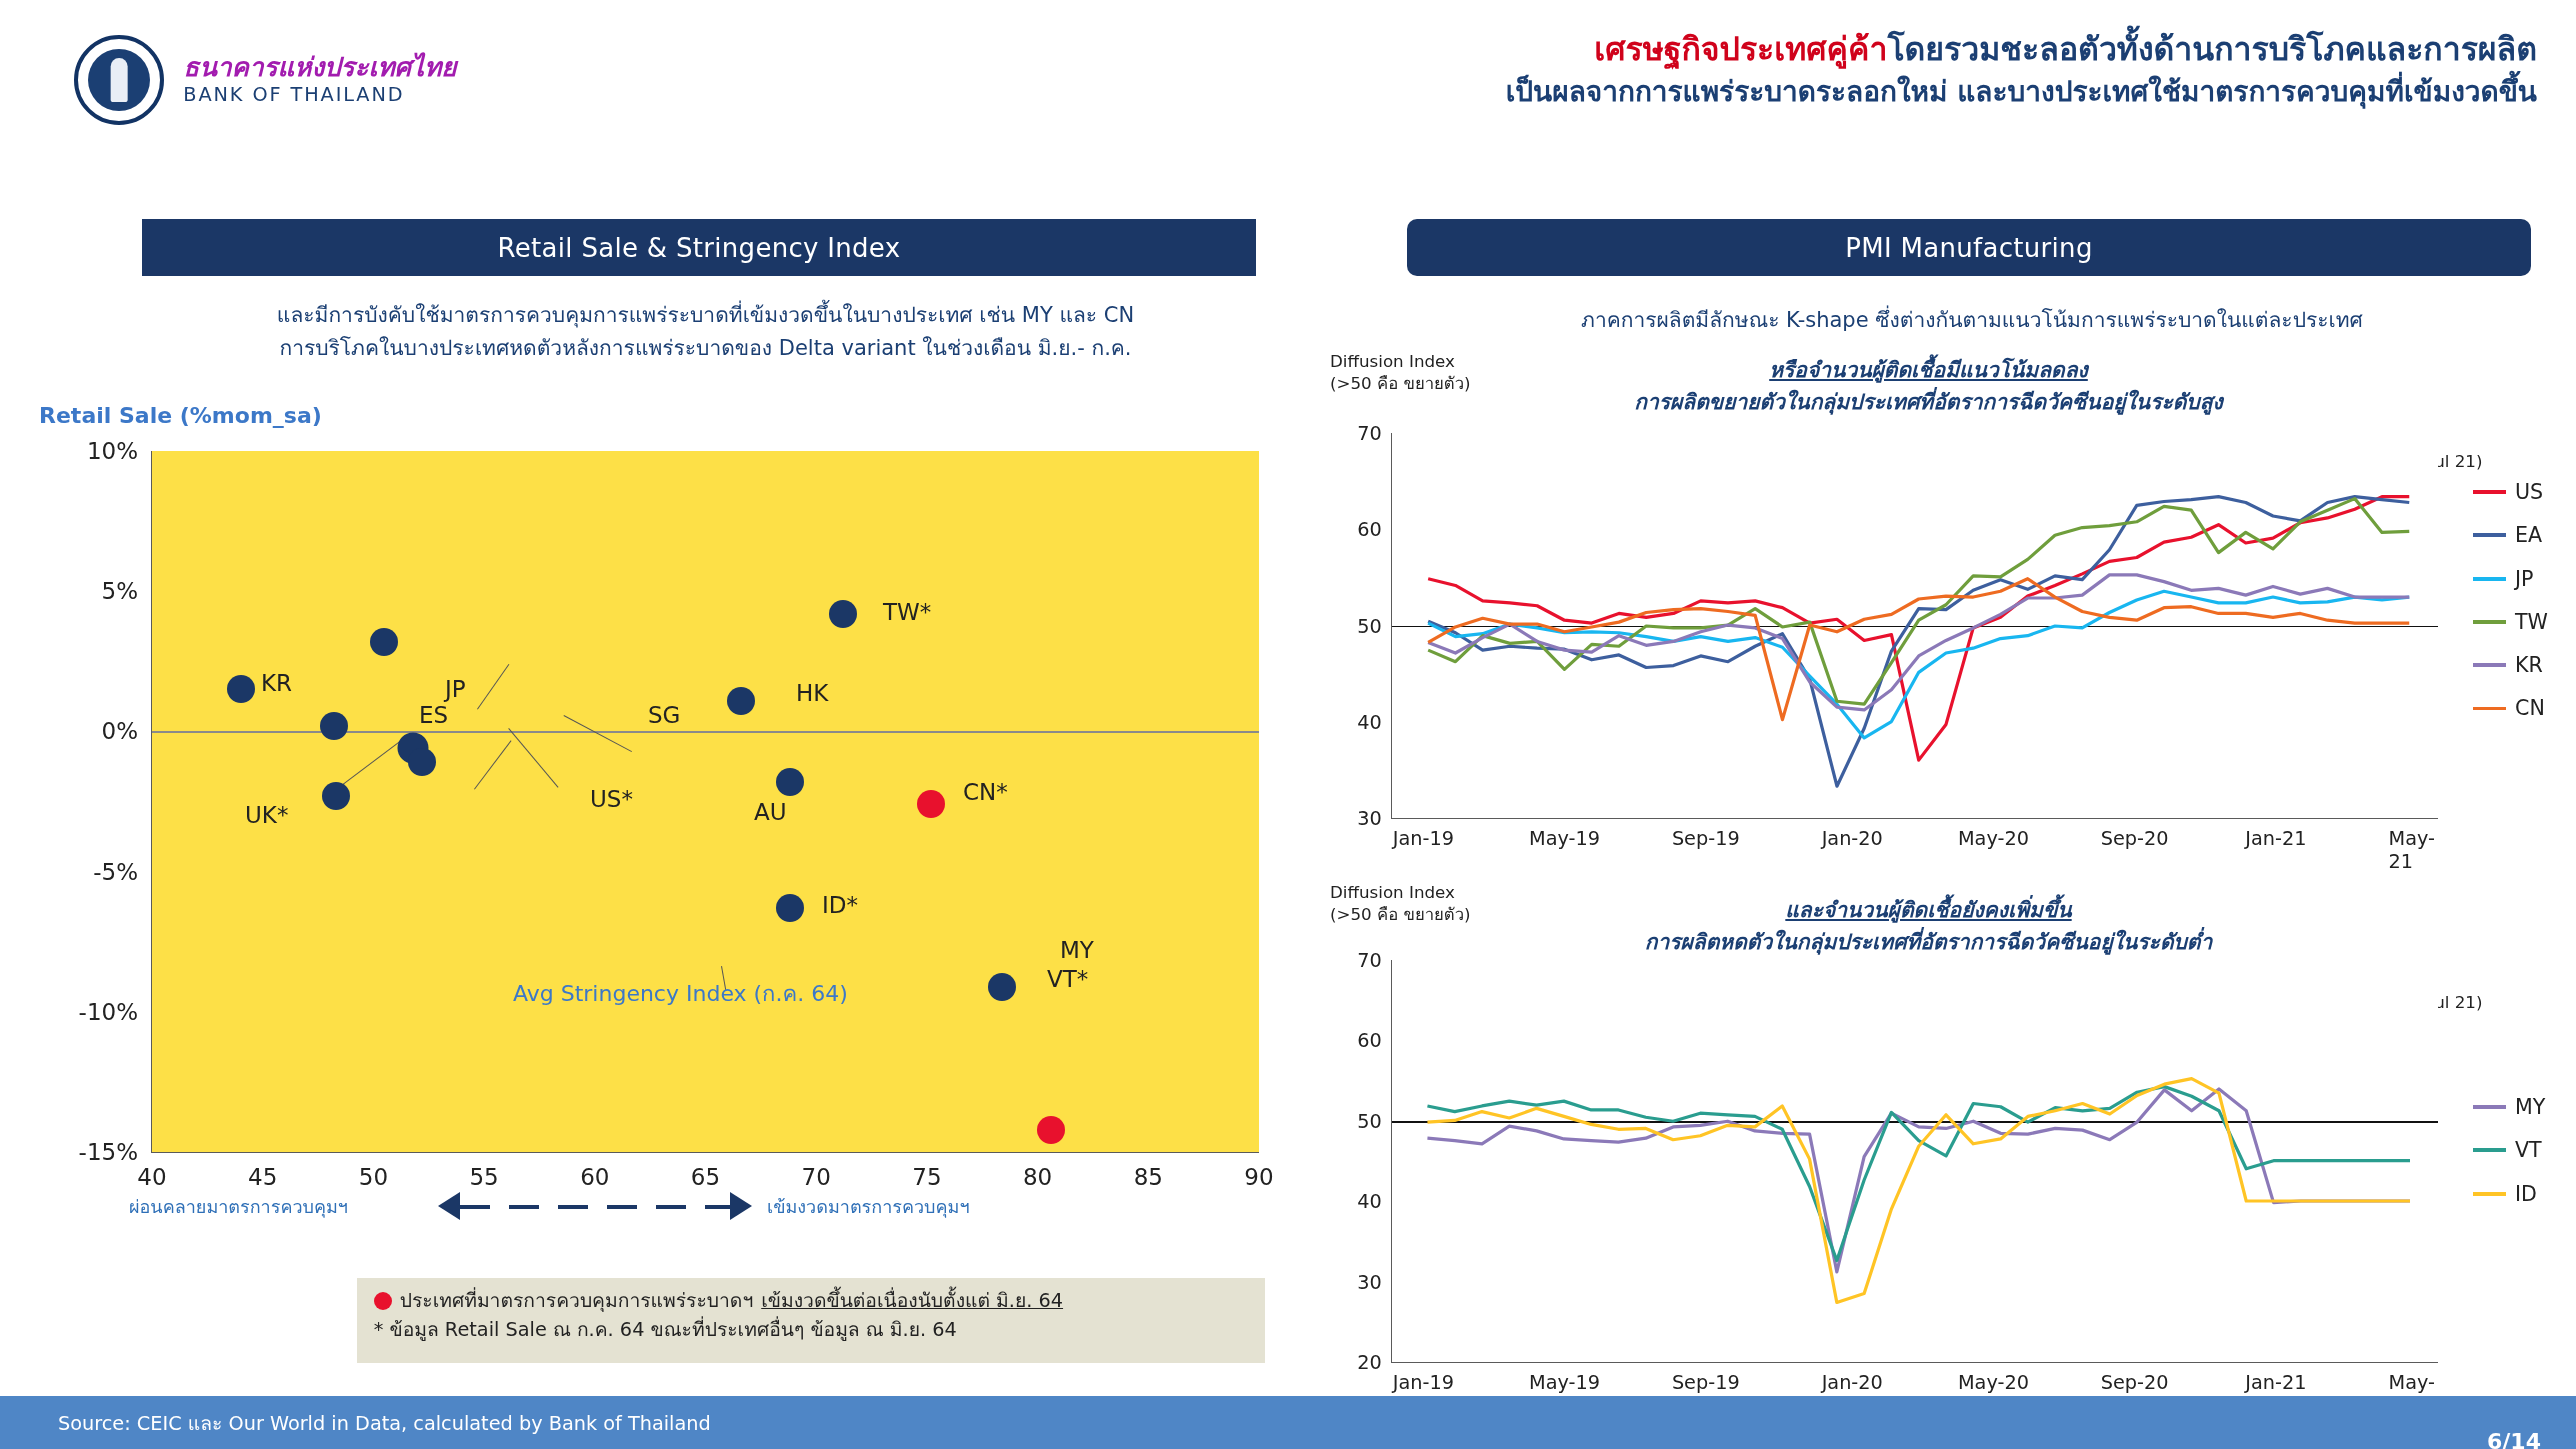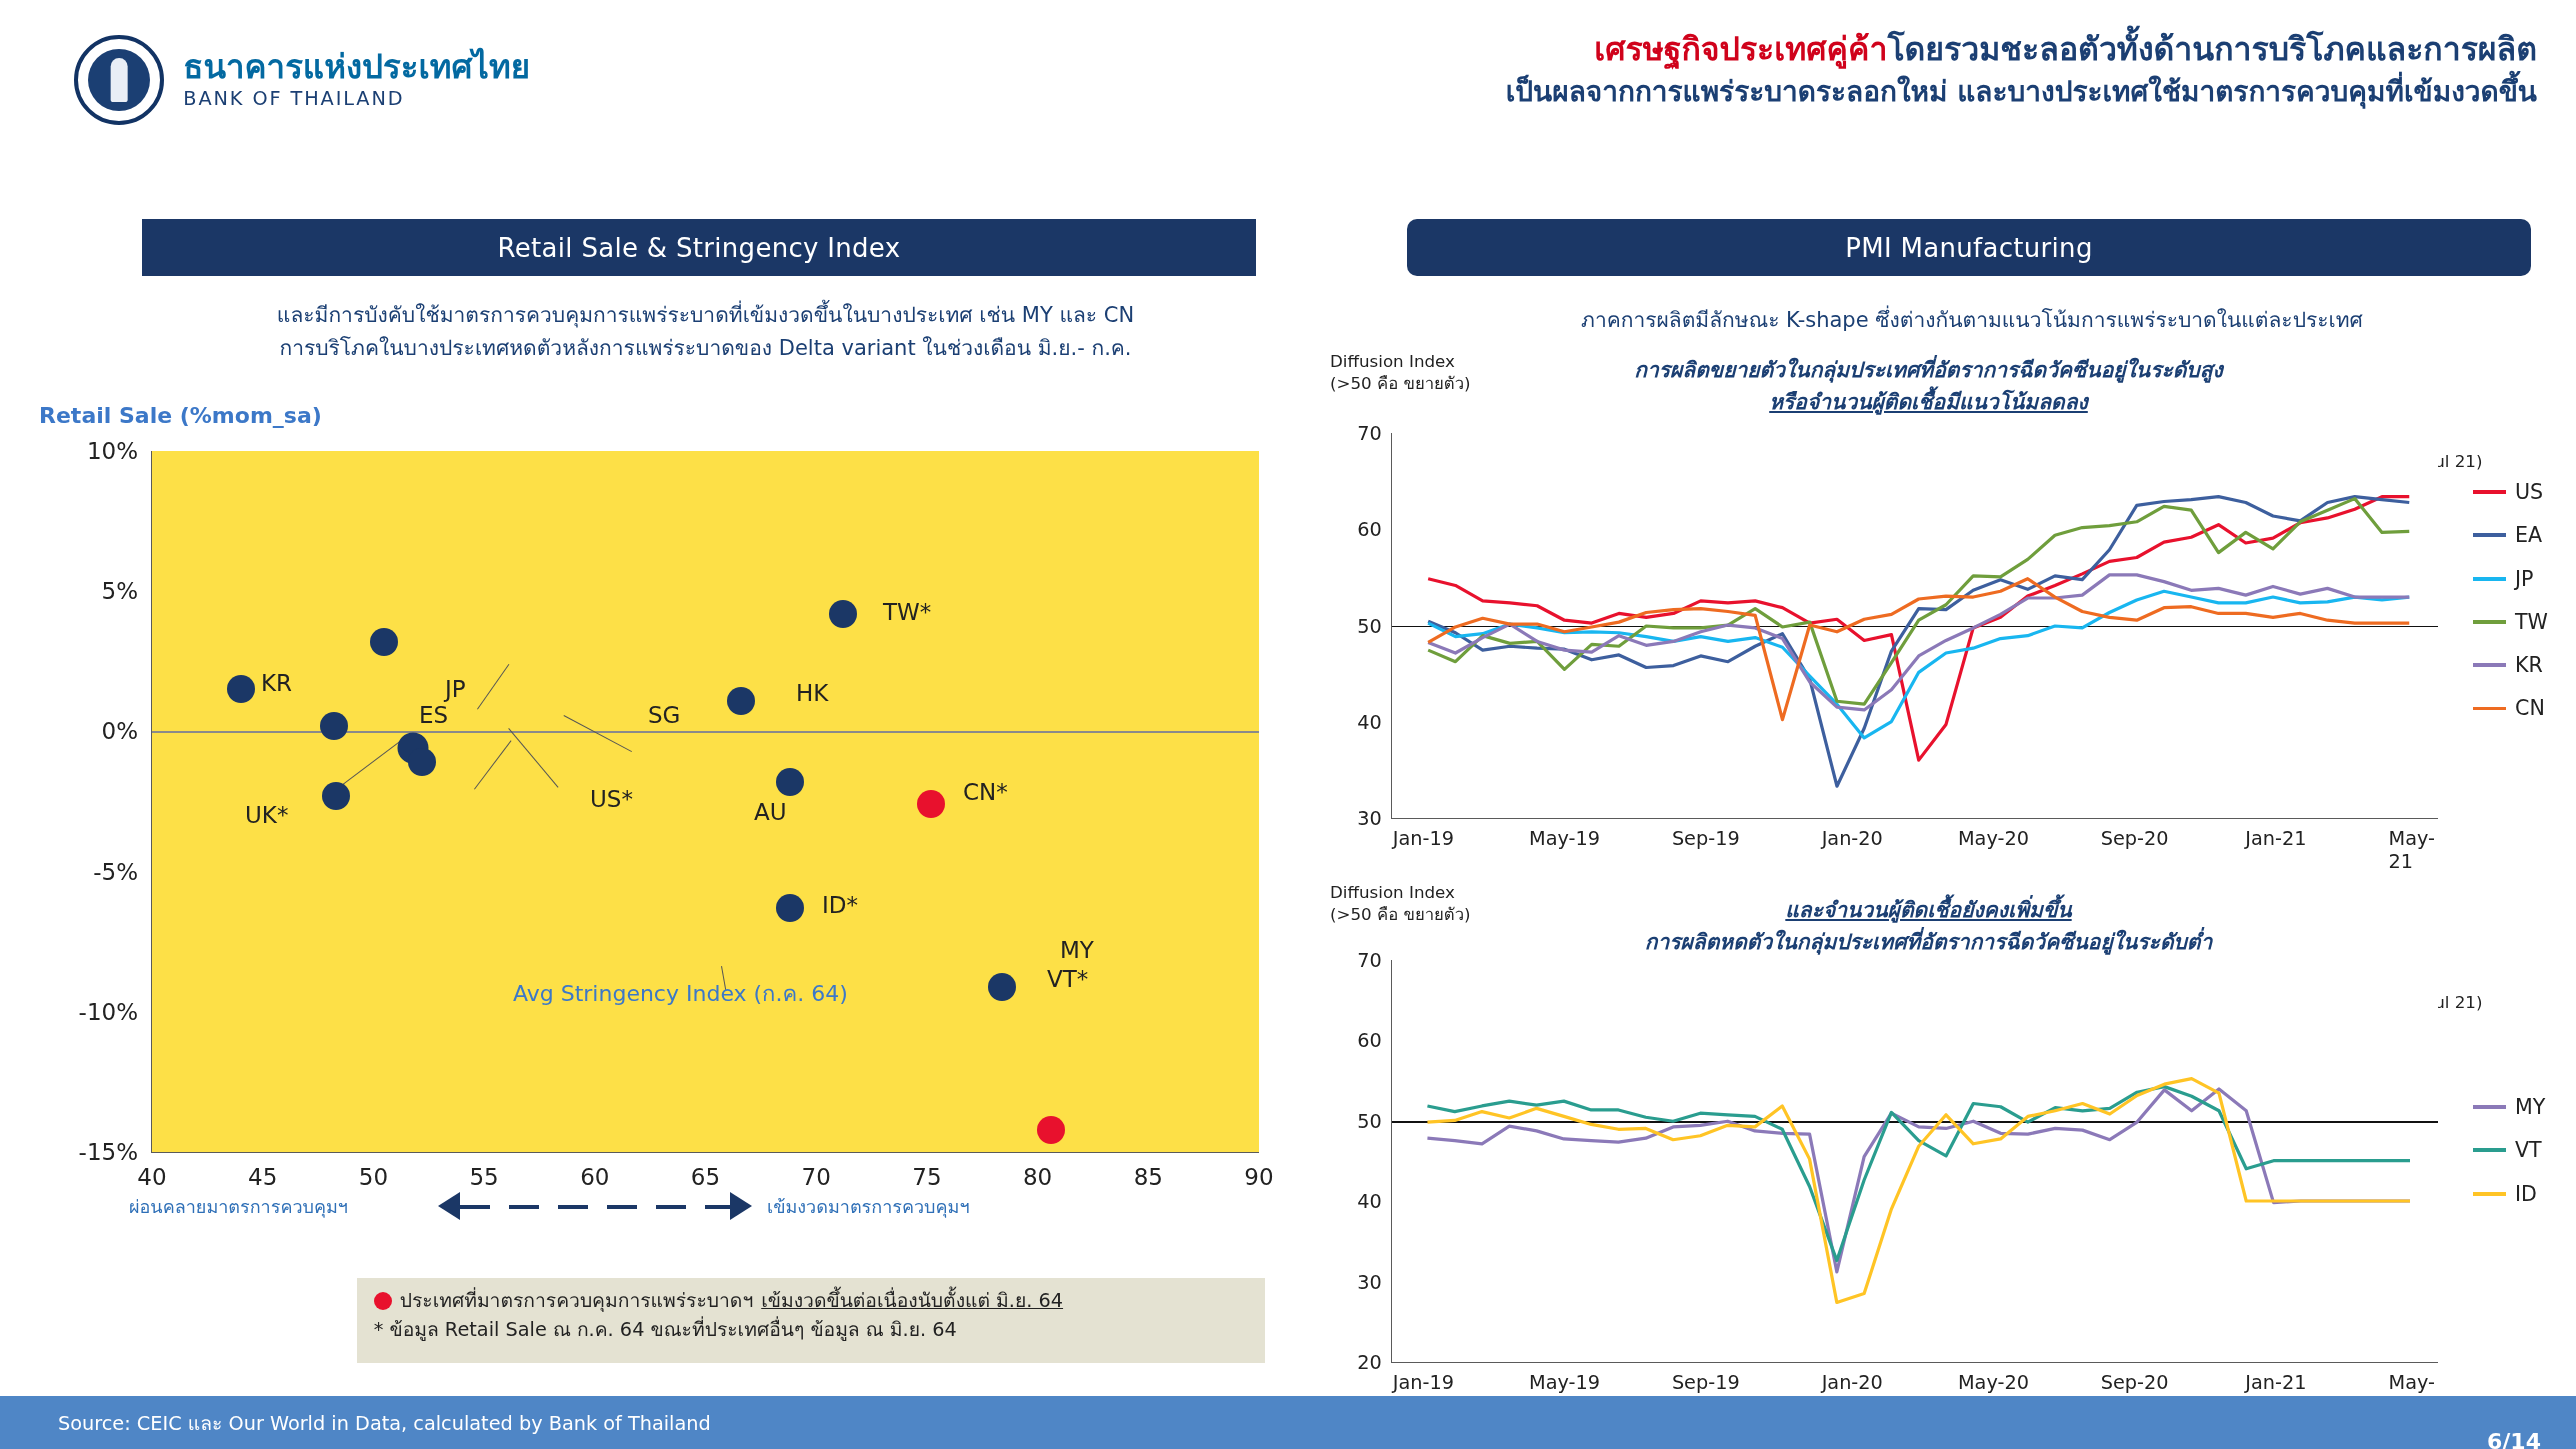--- a/index.html
+++ b/index.html
@@ -19,21 +19,21 @@
     box-sizing:border-box;background:#fff;
   }
   .logo-inner{
     width:62px;height:62px;border-radius:50%;
     background:#1b3f73;position:relative;
   }
   .logo-inner:after{
     content:"";position:absolute;left:50%;top:9px;transform:translateX(-50%);
     width:16.7px;height:44px;border-radius:8.4px 8.4px 2.6px 2.6px;background:#e9eef6;
   }
-  .logo-text-th{font-size:33px;color:#0369a1;font-weight:bold;line-height:1.1;}
+  .logo-text-th{font-size:26px;color:#a21caf;font-weight:bold;line-height:1.1;font-style:italic;}
   .logo-text-en{font-size:19.3px;color:#1b3f73;letter-spacing:1.9px;line-height:1.3;}
 
   #headline{right:39px;top:26px;text-align:right;width:1288px;}
   #headline .l1{font-size:32px;font-weight:bold;color:#1b3f73;line-height:1.45;}
   #headline .l1 .hl{color:#d0021b;}
   #headline .l2{font-size:28px;font-weight:bold;color:#1b3f73;line-height:1.45;}
 
   
   .panel-title{
     background:#1b3766;color:#ffffff;font-size:26px;
@@ -211,22 +211,22 @@
 </div>
 
 <div class="abs panel-title" id="right-title">PMI Manufacturing</div>
 <div class="abs" id="right-sub">ภาคการผลิตมีลักษณะ K-shape ซึ่งต่างกันตามแนวโน้มการแพร่ระบาดในแต่ละประเทศ</div>
 
 <div class="abs di-label" style="left:1330px;top:351px;">
   <div>Diffusion Index</div>
   <div>(&gt;50 คือ ขยายตัว)</div>
 </div>
 <div class="abs chart-head" style="left:1407px;top:355px;width:1043px;">
+  <div style="text-decoration:underline;">หรือจำนวนผู้ติดเชื้อมีแนวโน้มลดลง</div>
   <div>การผลิตขยายตัวในกลุ่มประเทศที่อัตราการฉีดวัคซีนอยู่ในระดับสูง</div>
-  <div style="text-decoration:underline;">หรือจำนวนผู้ติดเชื้อมีแนวโน้มลดลง</div>
 </div>
 <div class="abs asof" style="left:2376px;top:451px;">(As of Jul 21)</div>
 
 <div class="abs line-plot" id="pmi-top" style="left:1391px;top:433px;width:1047px;height:386px;">
   <div class="ytick" style="top:0%">70</div>
   <div class="ytick" style="top:25%">60</div>
   <div class="ytick" style="top:50%">50</div>
   <div class="ytick" style="top:75%">40</div>
   <div class="ytick" style="top:100%">30</div>
 

